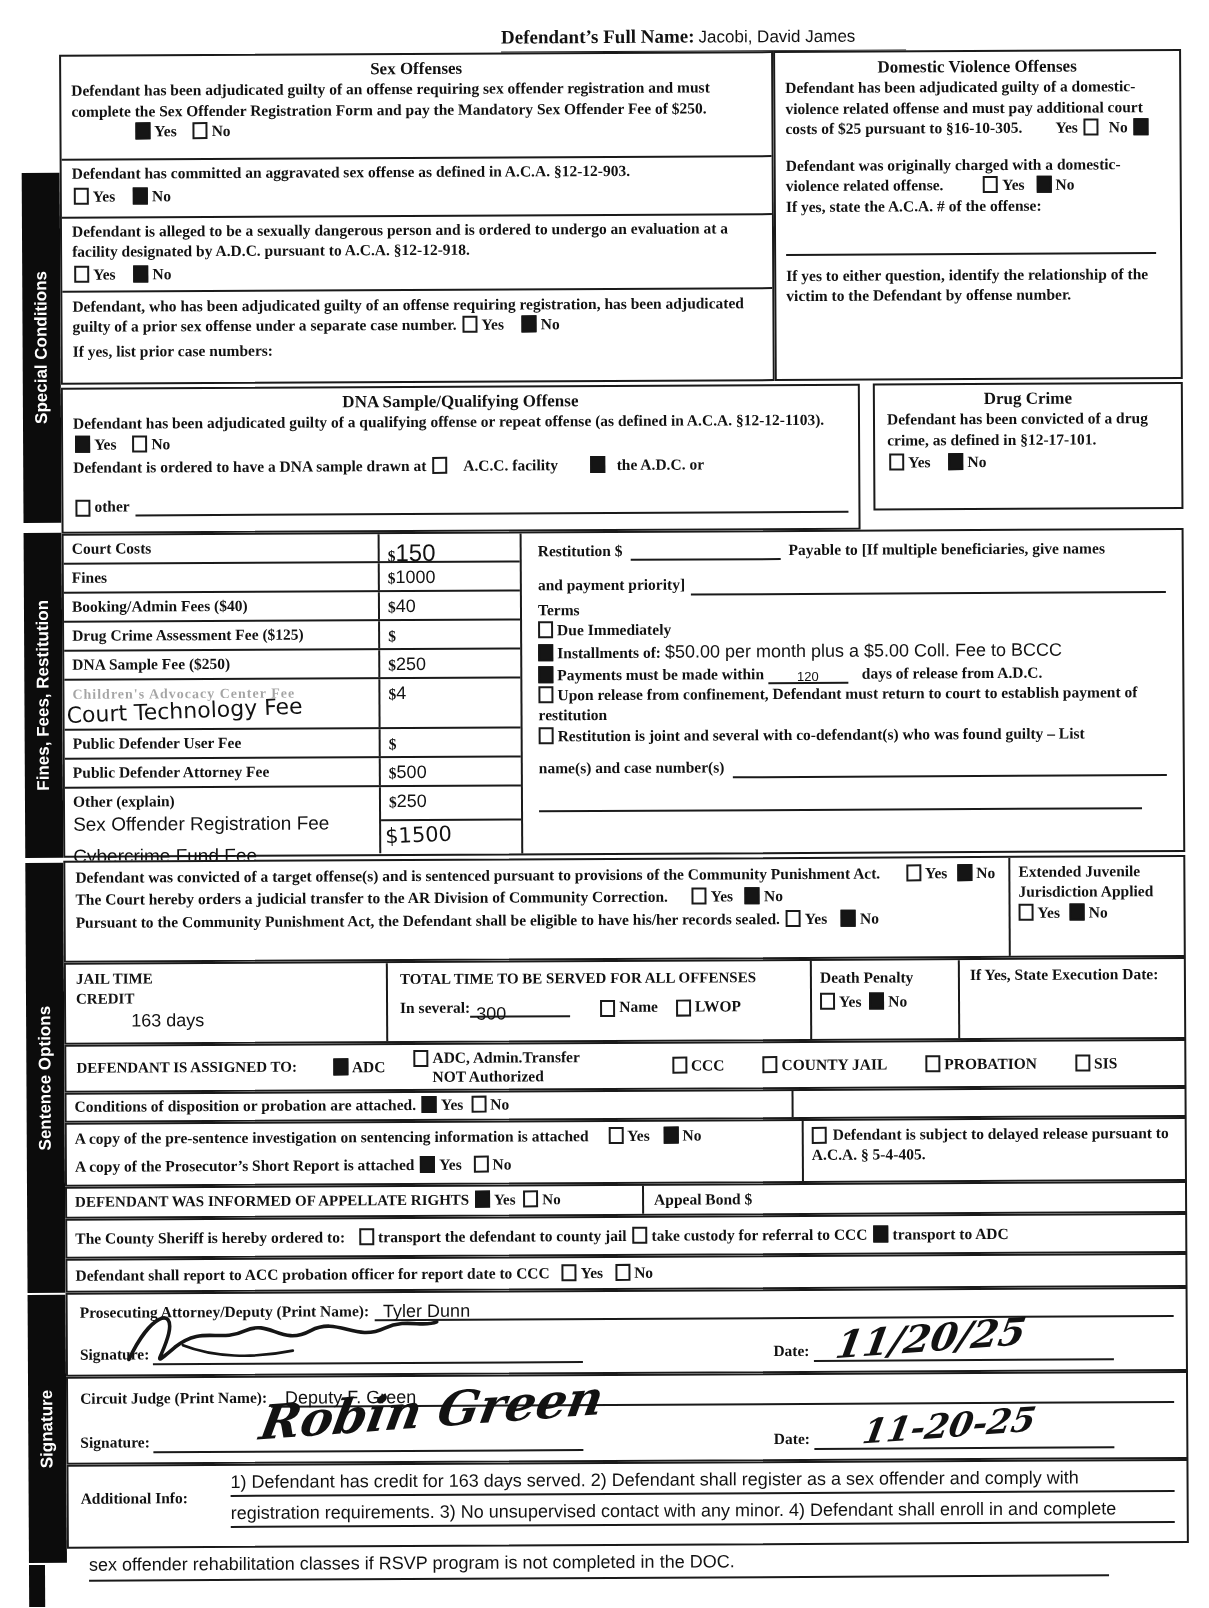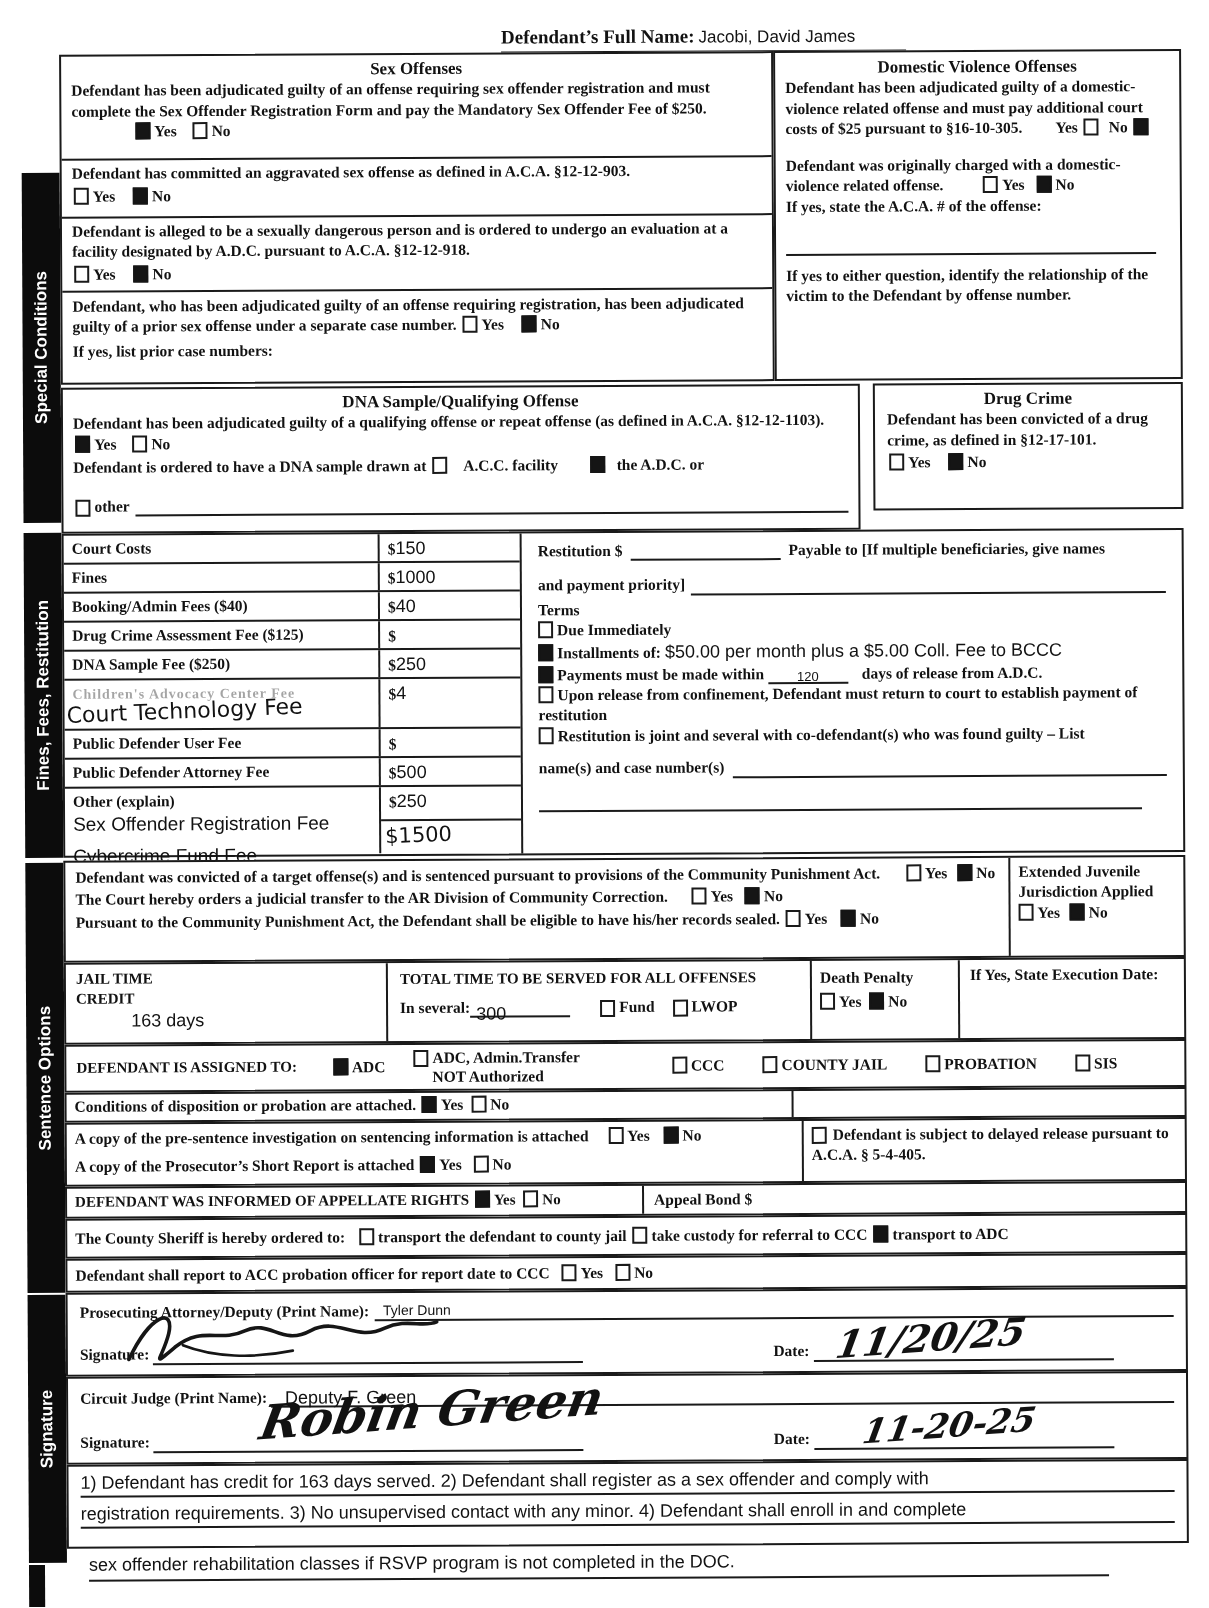--- a/index.html
+++ b/index.html
@@ -130,21 +130,21 @@
     <div class="t" style="margin-top:2px">
       <span class="cb"></span><span>Yes</span>
       <span class="cb on" style="margin-left:14px"></span><span>No</span>
     </div>
   </div>
 
   <div class="abs box" style="left:63px;top:531px;width:1122px;height:324px;display:flex">
     <div style="width:458px;border-right:2px solid #1a1a1a">
       <div class="frow" style="height:29px">
         <div class="flab t">Court Costs</div>
-        <div class="fval t"><span>$</span><span class="typed" style="font-size:18px">150</span></div>
+        <div class="fval t"><span>$</span><span class="typed" style="font-size:24px">150</span></div>
       </div>
       <div class="frow" style="height:29px">
         <div class="flab t">Fines</div>
         <div class="fval t"><span>$</span><span class="typed" style="font-size:18px">1000</span></div>
       </div>
       <div class="frow" style="height:29px">
         <div class="flab t">Booking/Admin Fees ($40)</div>
         <div class="fval t"><span>$</span><span class="typed" style="font-size:18px">40</span></div>
       </div>
       <div class="frow" style="height:29px">
@@ -241,21 +241,21 @@
       <div>CREDIT</div>
       <div class="typed" style="font-size:18px;margin-left:55px">163 days</div>
     </div>
     <div class="t" style="width:424px;border-right:2px solid #1a1a1a;padding:7px 12px">
       <div class="caps">TOTAL TIME TO BE SERVED FOR ALL OFFENSES</div>
       <div style="margin-top:8px;display:flex;align-items:flex-end">
         <span>In several:</span>
         <span class="blank" style="width:100px;text-align:left;padding-left:6px"><span class="typed" style="font-size:18px">300</span></span>
         <span class="gap" style="width:28px"></span>
         <span class="cb"></span>
-          <span>Fund</span>
+          <span>Name</span>
         <span class="cb" style="margin-left:18px"></span>
           <span>LWOP</span>
       </div>
     </div>
     <div class="t" style="width:148px;border-right:2px solid #1a1a1a;padding:7px 8px">
       <div>Death Penalty</div>
       <div style="margin-top:4px"><span class="cb" style="margin-left:0"></span><span>Yes</span>
         <span class="cb on" style="margin-left:4px"></span><span>No</span></div>
     </div>
     <div class="t" style="flex:1;padding:5px 10px">If Yes, State Execution Date:</div>
@@ -323,21 +323,21 @@
 
   <div class="abs box" style="left:63px;top:1256px;width:1122px;height:34px;padding:5px 8px">
     <span class="t">Defendant shall report to ACC probation officer for report date to CCC</span>
     <span class="cb" style="margin-left:8px"></span><span class="t">Yes</span>
     <span class="cb" style="margin-left:8px"></span><span class="t">No</span>
   </div>
 
   <div class="abs box" style="left:63px;top:1290px;width:1122px;height:84px;padding:8px 12px">
     <div style="display:flex;align-items:flex-end">
       <span class="t">Prosecuting Attorney/Deputy (Print Name):</span>
-      <span class="blank" style="flex:1;margin-left:6px;height:20px"><span class="typed" style="font-size:14px;padding-left:8px">Tyler Dunn</span></span>
+      <span class="blank" style="flex:1;margin-left:6px;height:20px"><span class="typed" style="font-size:18px;padding-left:8px">Tyler Dunn</span></span>
     </div>
     <div style="display:flex;align-items:flex-end;margin-top:22px">
       <span class="t">Signature:</span>
       <span class="sigline" style="width:430px;margin-left:4px">
         <svg class="scribble" width="320" height="74" viewBox="0 0 320 74" style="left:-30px;top:-48px">
           <path d="M6,60 C28,14 52,8 46,34 C40,58 26,70 52,48 C80,26 96,44 122,32 C148,20 158,48 188,32 C216,18 232,44 262,30 C284,20 300,30 314,24" fill="none" stroke="#161616" stroke-width="3.6" stroke-linecap="round"></path>
           <path d="M60,46 C90,58 130,60 170,52" fill="none" stroke="#161616" stroke-width="2.6" stroke-linecap="round"></path>
         </svg>
       </span>
       <span class="t" style="margin-left:190px">Date:</span>
@@ -358,20 +358,21 @@
         <span class="script" style="font-size:48px;position:absolute;left:110px;top:-52px;white-space:nowrap">Robin Green</span>
       </span>
       <span class="t" style="margin-left:190px">Date:</span>
       <span class="sigline" style="width:300px;margin-left:4px">
         <span class="script" style="font-size:34px;position:absolute;left:50px;top:-26px">11-20-25</span>
       </span>
     </div>
   </div>
 
   <div class="abs box" style="left:63px;top:1462px;width:1122px;height:84px;padding:6px 12px;display:flex">
+    <span class="t" style="width:150px;padding-top:16px">Additional Info:</span>
     <span style="flex:1">
       <span class="typed row-line" style="font-size:18px;border-bottom:2px solid #1a1a1a;padding-bottom:2px">1) Defendant has credit for 163 days served. 2) Defendant shall register as a sex offender and comply with</span>
       <span class="typed row-line" style="font-size:18px;border-bottom:2px solid #1a1a1a;padding:6px 0 2px 0">registration requirements. 3) No unsupervised contact with any minor. 4) Defendant shall enroll in and complete</span>
     </span>
   </div>
   <div class="abs" style="left:85px;top:1552px;width:1020px">
     <span class="typed row-line" style="font-size:18px;border-bottom:2px solid #1a1a1a;padding-bottom:4px">sex offender rehabilitation classes if RSVP program is not completed in the DOC.</span>
   </div>
 
 </div>

